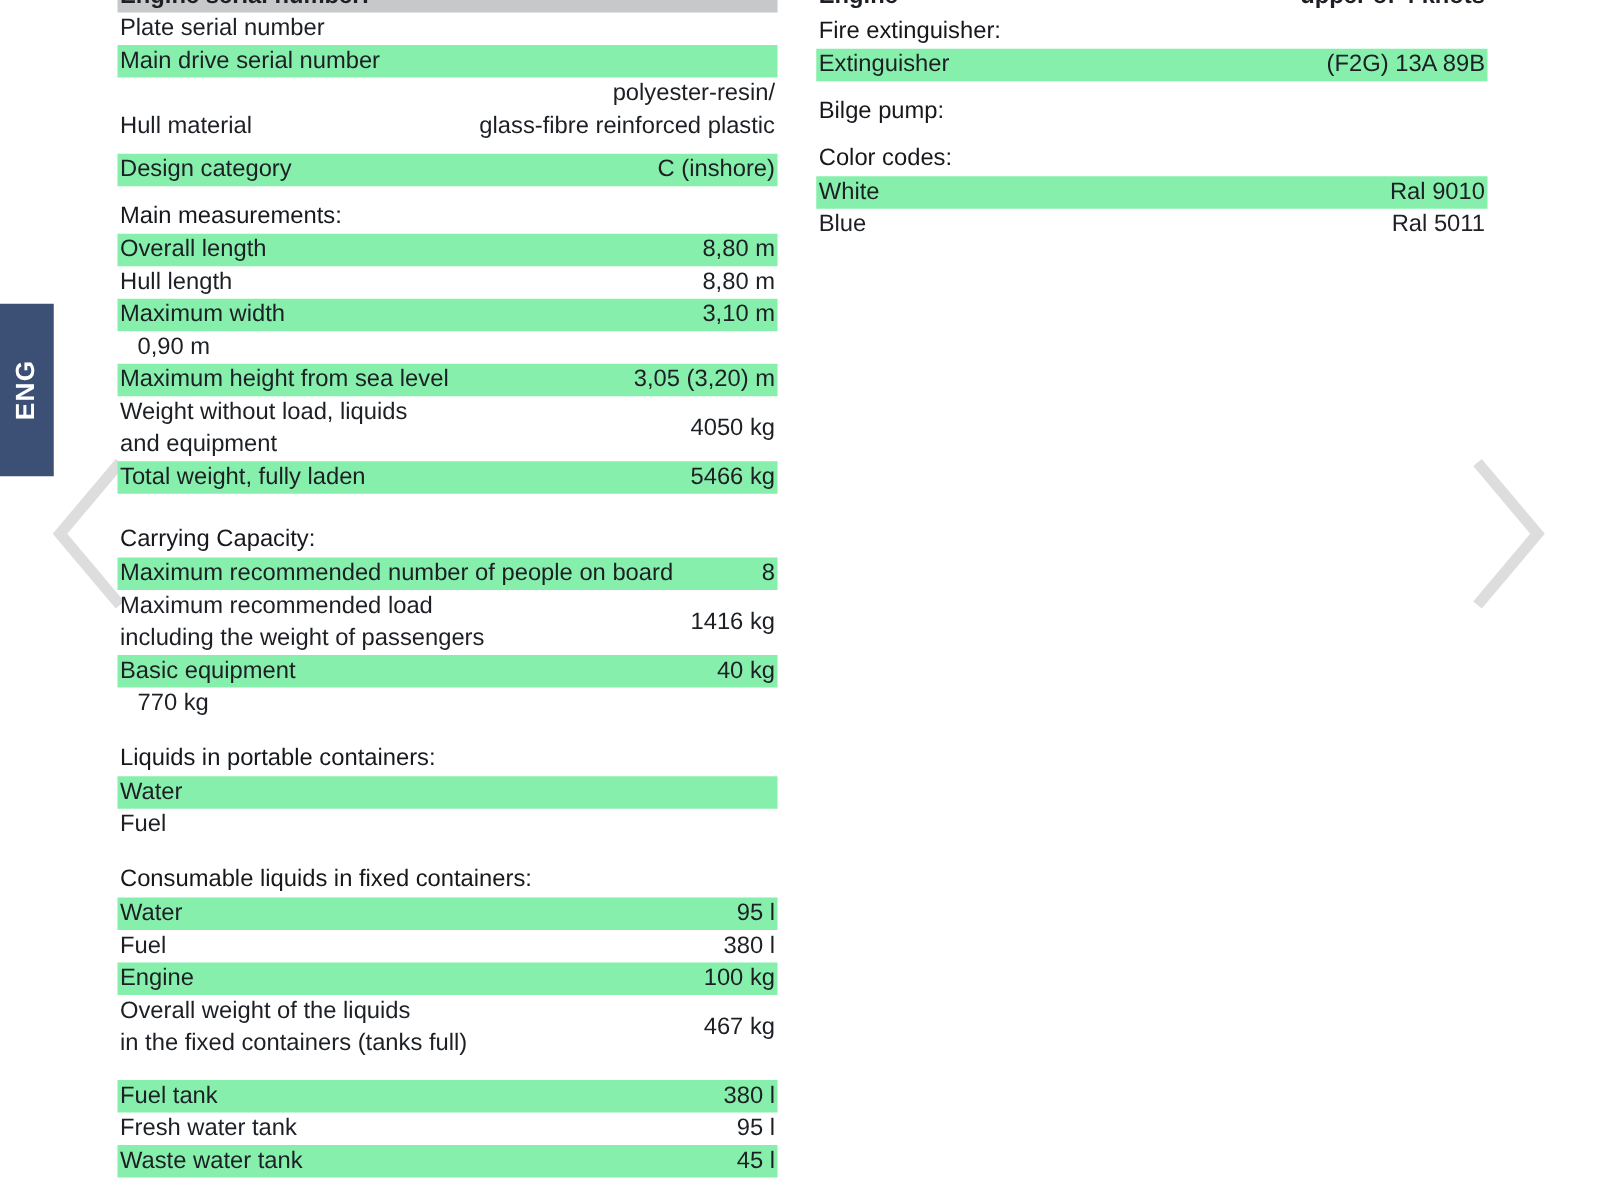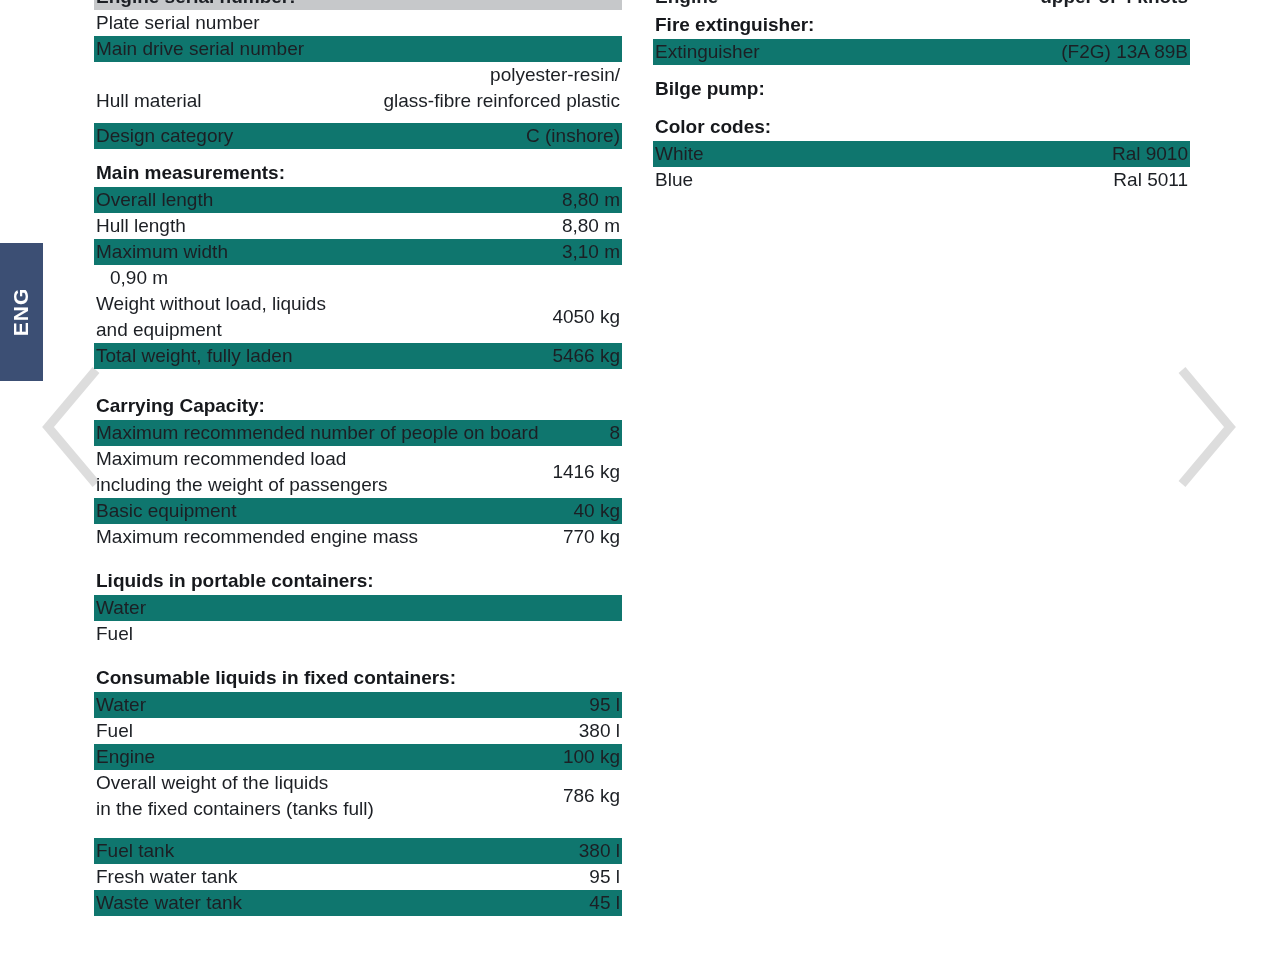--- a/index.html
+++ b/index.html
@@ -52,35 +52,35 @@
   .col {
     position: absolute;
     top: 0;
   }
   .col-left { left: 94px; width: 528px; }
   .col-right { left: 653px; width: 537px; }
 
   
   .section-title {
     font-size: 19px;
-    font-weight: bold;
+    font-weight: normal;
     color: #16181c;
     padding: 4px 0 3px 2px;
     line-height: 22px;
   }
   .row {
     display: flex;
     align-items: flex-end;
     justify-content: space-between;
     font-size: 19px;
     line-height: 26px;
     padding: 0 2px;
     color: #1c1f24;
   }
-  .row.shaded { background: #0f766e; }
+  .row.shaded { background: #86efac; }
   .row .label { white-space: pre-line; }
   .row .value {
     font-weight: normal;
     white-space: pre-line;
     text-align: right;
     padding-left: 14px;
   }
   .row.tall { align-items: center; }
   .spacer-sm { height: 9px; }
   .spacer-md { height: 16px; }
@@ -157,20 +157,24 @@
     <span class="label">Hull length</span>
     <span class="value">8,80 m</span>
   </div>
   <div class="row shaded">
     <span class="label">Maximum width</span>
     <span class="value">3,10 m</span>
   </div>
   <div class="row">
     <span class="value">0,90 m</span>
   </div>
+  <div class="row shaded">
+    <span class="label">Maximum height from sea level</span>
+    <span class="value">3,05 (3,20) m</span>
+  </div>
   <div class="row tall">
     <span class="label">Weight without load, liquids
 and equipment</span>
     <span class="value">4050 kg</span>
   </div>
   <div class="row shaded">
     <span class="label">Total weight, fully laden</span>
     <span class="value">5466 kg</span>
   </div>
 
@@ -185,21 +189,20 @@
   <div class="row tall">
     <span class="label">Maximum recommended load
 including the weight of passengers</span>
     <span class="value">1416 kg</span>
   </div>
   <div class="row shaded">
     <span class="label">Basic equipment</span>
     <span class="value">40 kg</span>
   </div>
   <div class="row">
-    <span class="label">Maximum recommended engine mass</span>
     <span class="value">770 kg</span>
   </div>
 
   <div class="spacer-md"></div>
 
   <div class="section-title">Liquids in portable containers:</div>
 
   <div class="row shaded">
     <span class="label">Water</span>
     <span class="value"></span>
@@ -221,21 +224,21 @@
     <span class="label">Fuel</span>
     <span class="value">380 l</span>
   </div>
   <div class="row shaded">
     <span class="label">Engine</span>
     <span class="value">100 kg</span>
   </div>
   <div class="row tall">
     <span class="label">Overall weight of the liquids
 in the fixed containers (tanks full)</span>
-    <span class="value">786 kg</span>
+    <span class="value">467 kg</span>
   </div>
 
   <div class="spacer-md"></div>
 
 
   <div class="row shaded">
     <span class="label">Fuel tank</span>
     <span class="value">380 l</span>
   </div>
   <div class="row">

